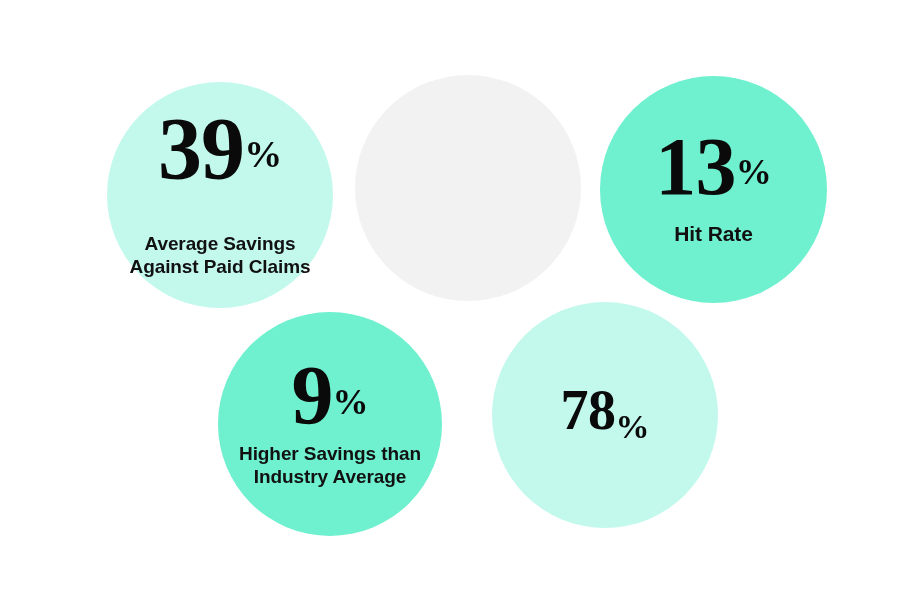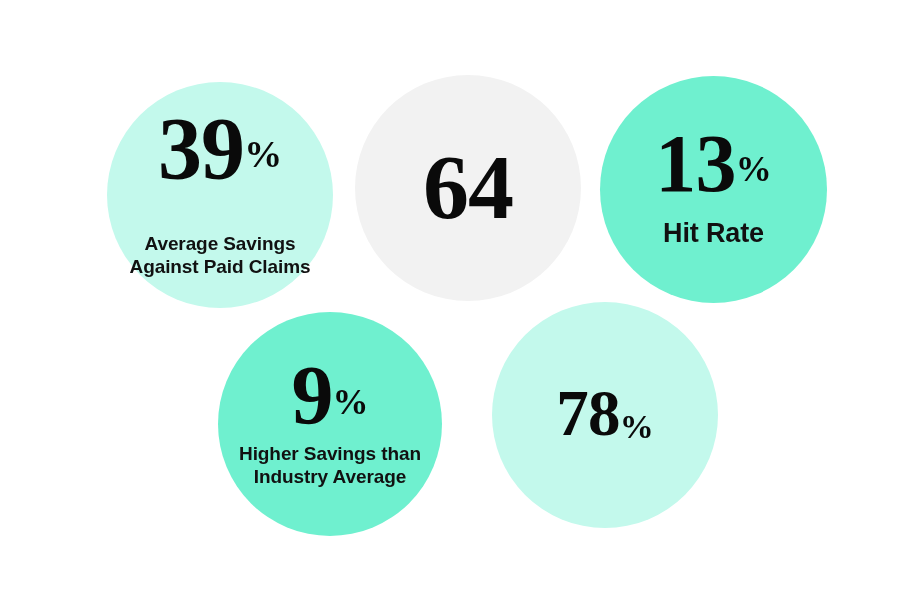--- a/index.html
+++ b/index.html
@@ -82,63 +82,59 @@
 
   
   #circle-hit-rate {
     left: 600px;
     top: 76px;
     width: 227px;
     height: 227px;
   }
   #circle-hit-rate .stat-number { font-size: 82px; }
   #circle-hit-rate .stat-percent { font-size: 36px; padding-top: 22px; }
-  #circle-hit-rate .stat-label { font-size: 27px; margin-top: 18px; }
+  #circle-hit-rate .stat-label { font-size: 21px; margin-top: 18px; }
 
   
   #circle-higher-savings {
     left: 218px;
     top: 312px;
     width: 224px;
     height: 224px;
   }
   #circle-higher-savings .stat-number { font-size: 84px; }
   #circle-higher-savings .stat-percent { font-size: 36px; padding-top: 24px; }
   #circle-higher-savings .stat-label { font-size: 19px; margin-top: 10px; }
 
   
   #circle-procurement {
     left: 492px;
     top: 302px;
     width: 226px;
     height: 226px;
   }
-  #circle-procurement .stat-number { font-size: 65px; }
+  #circle-procurement .stat-number { font-size: 56px; }
   #circle-procurement .stat-percent { font-size: 34px; padding-top: 24px; }
   #circle-procurement .stat-label { font-size: 21px; margin-top: 10px; }
 </style>
 </head>
 <body style="background-color: rgb(255, 255, 255);">
 
 <div id="infographic">
 
   <div class="stat-circle" id="circle-avg-savings" style="background-color: rgb(195, 249, 236); gap: 37px;">
     <div class="stat-value-row">
       <span class="stat-number">39</span>
       <span class="stat-percent">%</span>
     </div>
     <div class="stat-label">Average Savings
 Against Paid Claims</div>
   </div>
 
   <div class="stat-circle" id="circle-turnaround" style="background-color: rgb(242, 242, 242);">
-    <div class="stat-value-row">
-      <span class="stat-number">64</span>
-
-    </div>
   </div>
 
   <div class="stat-circle" id="circle-hit-rate" style="background-color: rgb(111, 240, 207);">
     <div class="stat-value-row">
       <span class="stat-number">13</span>
       <span class="stat-percent">%</span>
     </div>
     <div class="stat-label">Hit Rate</div>
   </div>
 

